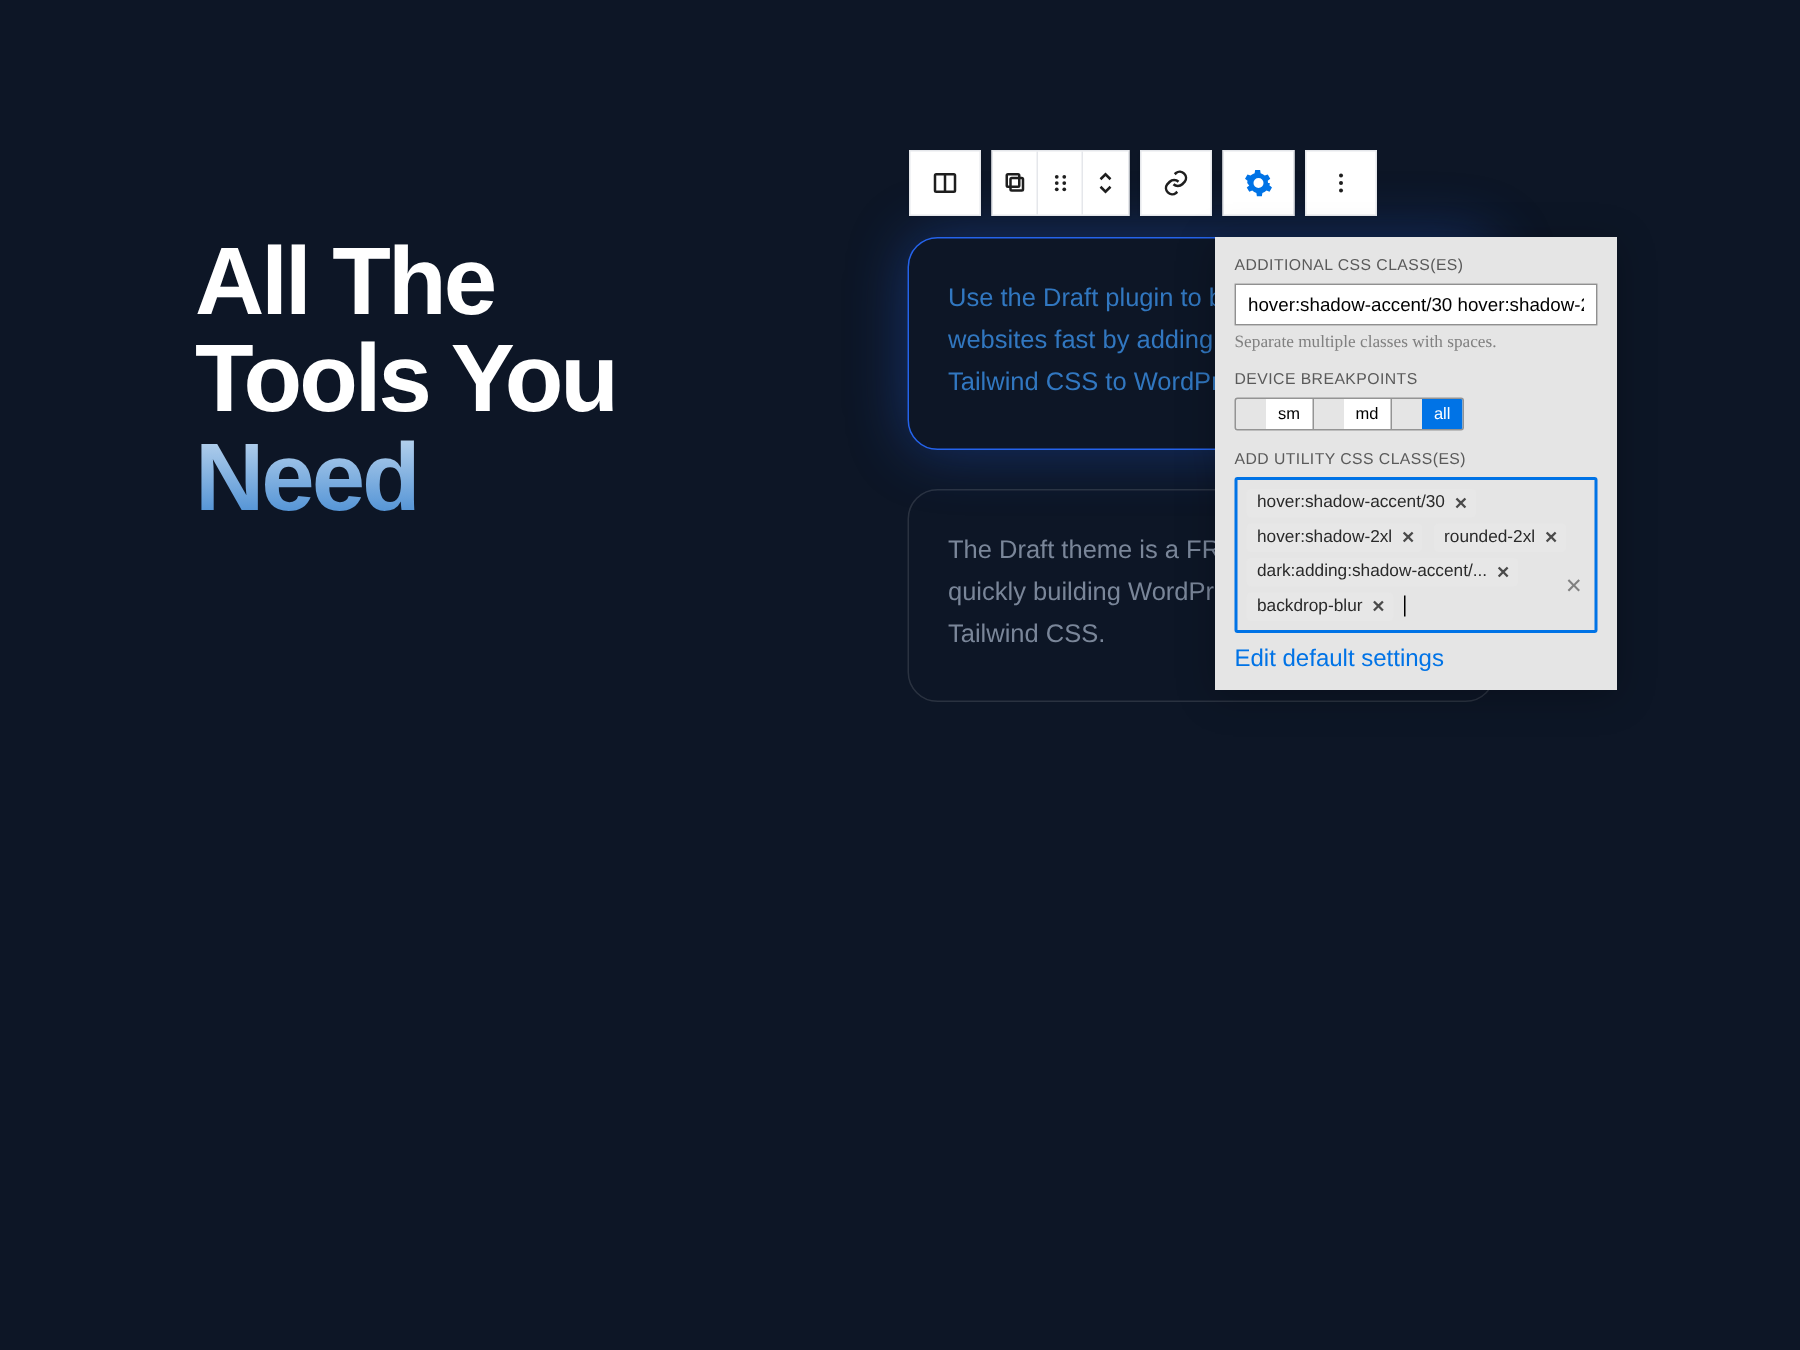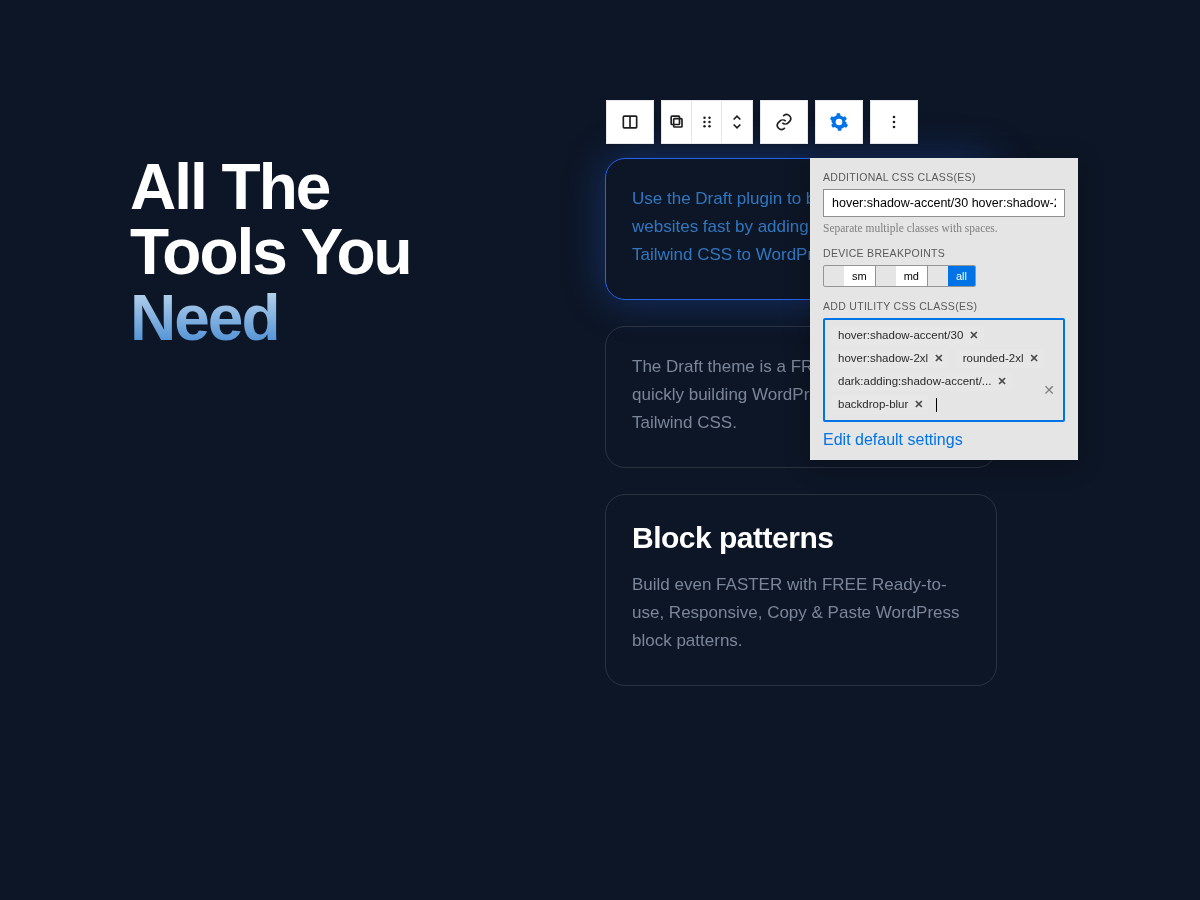--- a/index.html
+++ b/index.html
@@ -194,24 +194,20 @@
   </h1>
 </div>
 
 <div class="cards">
   <div class="card sel">
     <p>Use the Draft plugin to build WordPress websites fast by adding the power of Tailwind CSS to WordPress.</p>
   </div>
   <div class="card">
     <p>The Draft theme is a FREE starter theme for quickly building WordPress websites with Tailwind CSS.</p>
   </div>
-  <div class="card">
-    <h2>Block patterns</h2>
-    <p>Build even FASTER with FREE Ready-to-use, Responsive, Copy &amp; Paste WordPress block patterns.</p>
-  </div>
 </div>
 
 <div class="toolbar">
   <div class="tgroup">
     <div class="tbtn">
       <svg viewBox="0 0 24 24" fill="none" stroke="currentColor" stroke-width="2">
           <rect x="4" y="5" width="16" height="14" rx="1"></rect>
           <line x1="12" y1="5" x2="12" y2="19"></line>
         </svg>
     </div>

